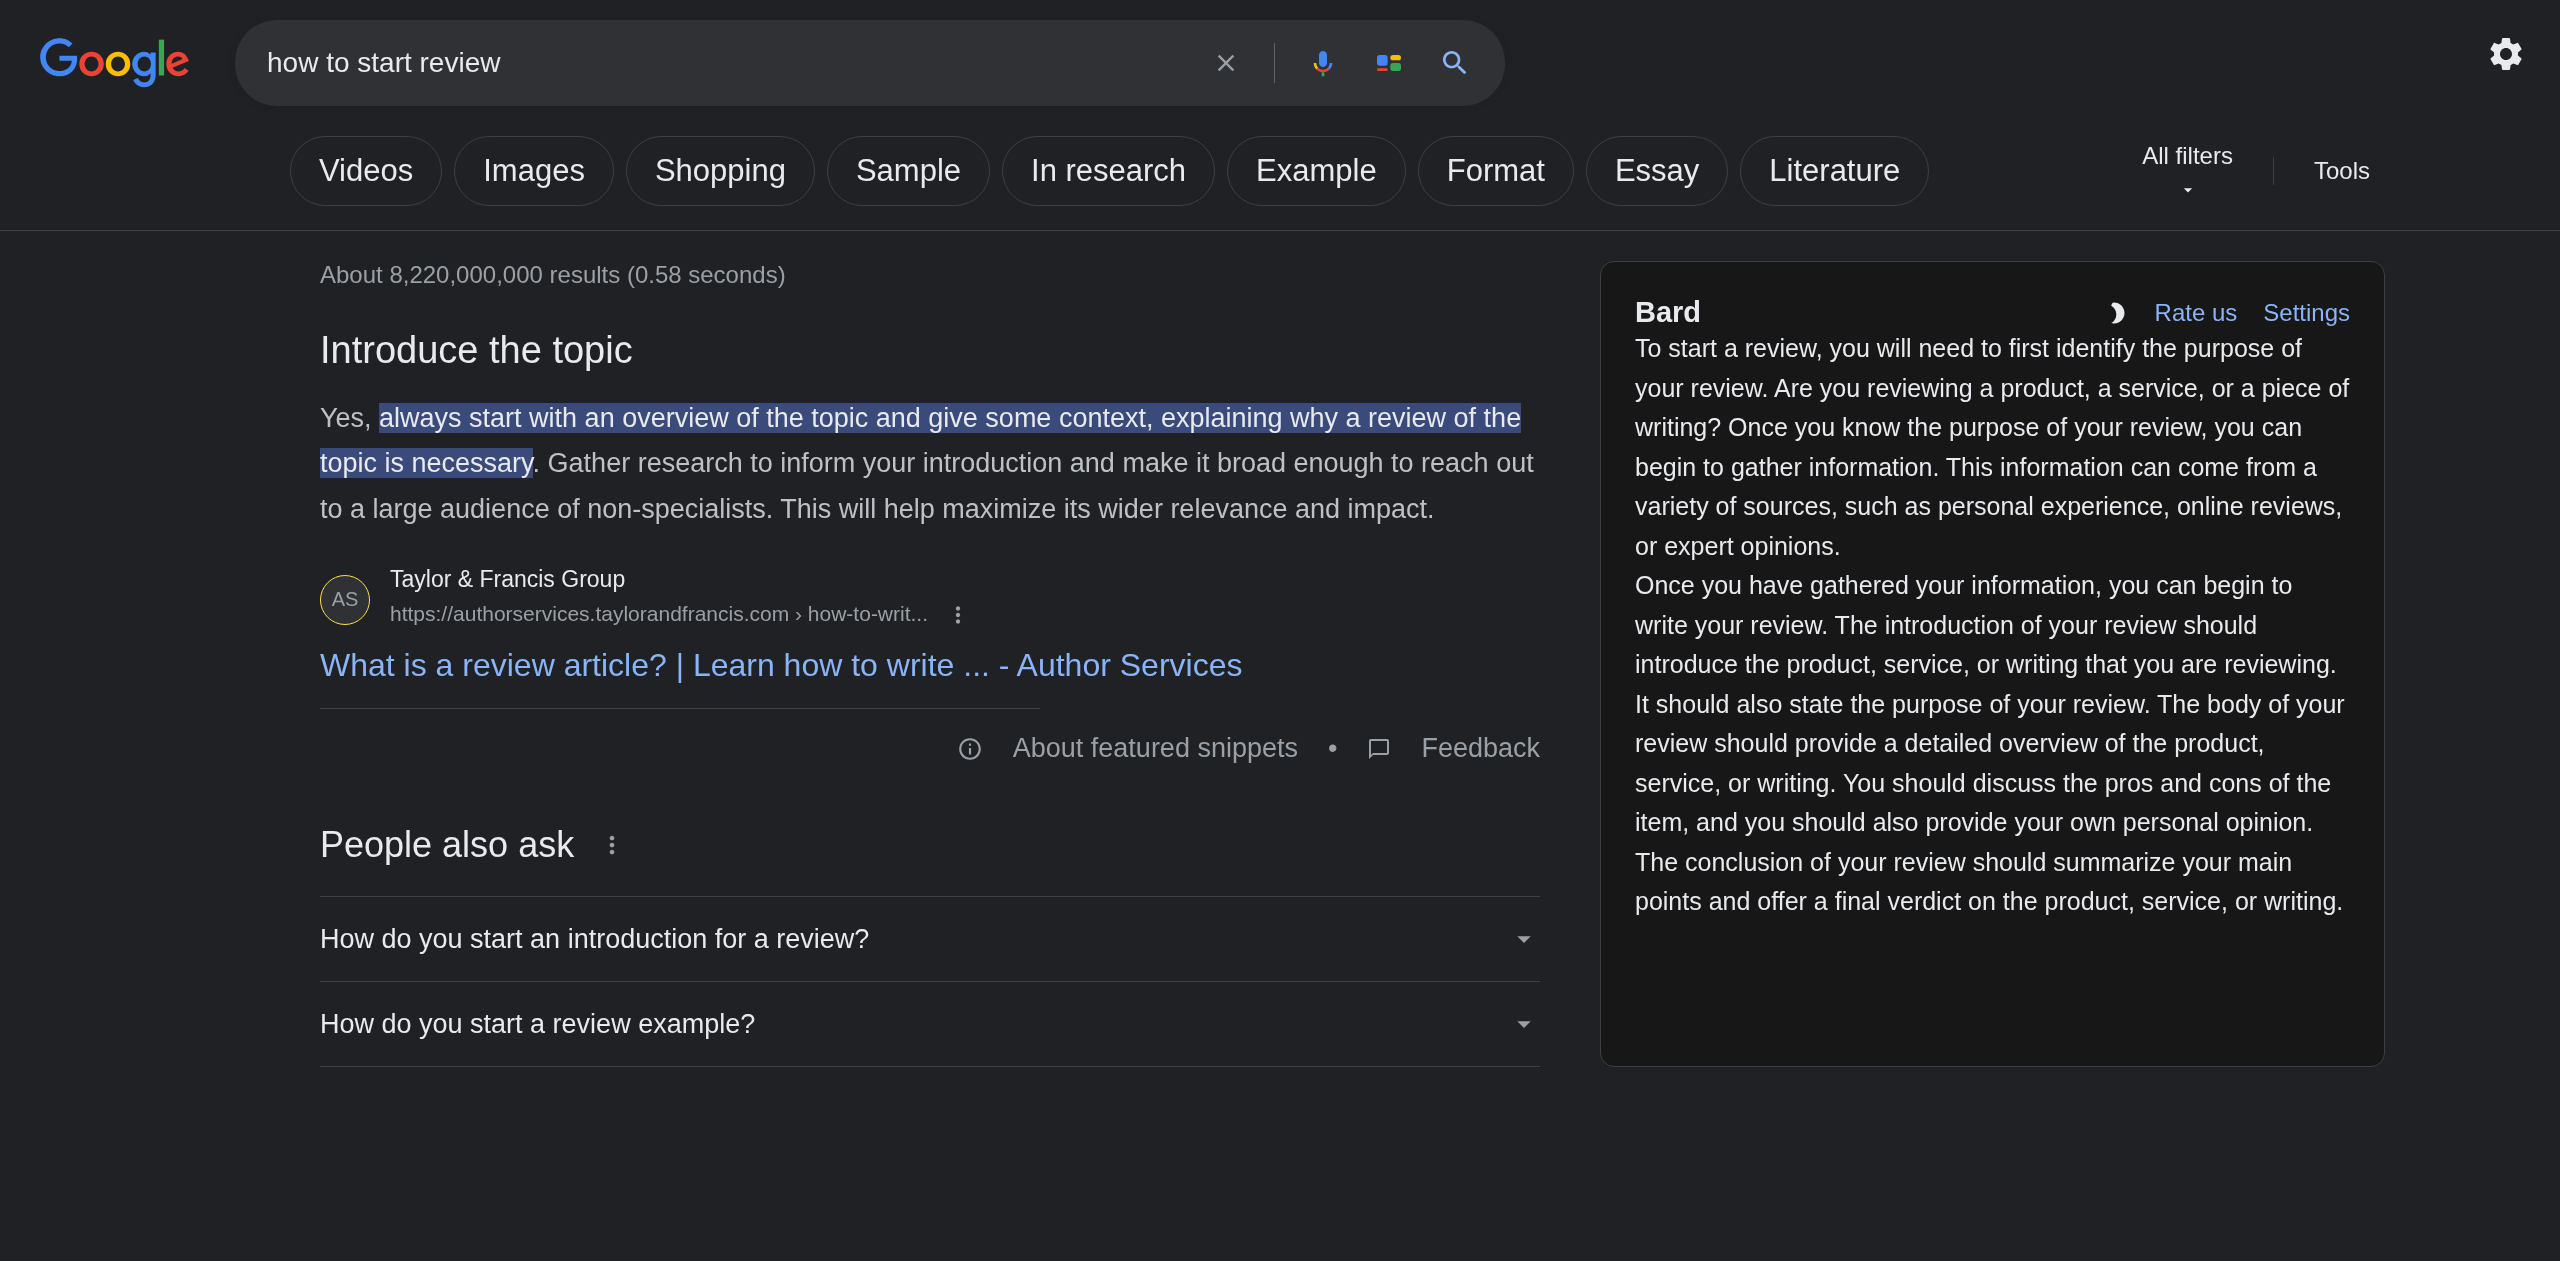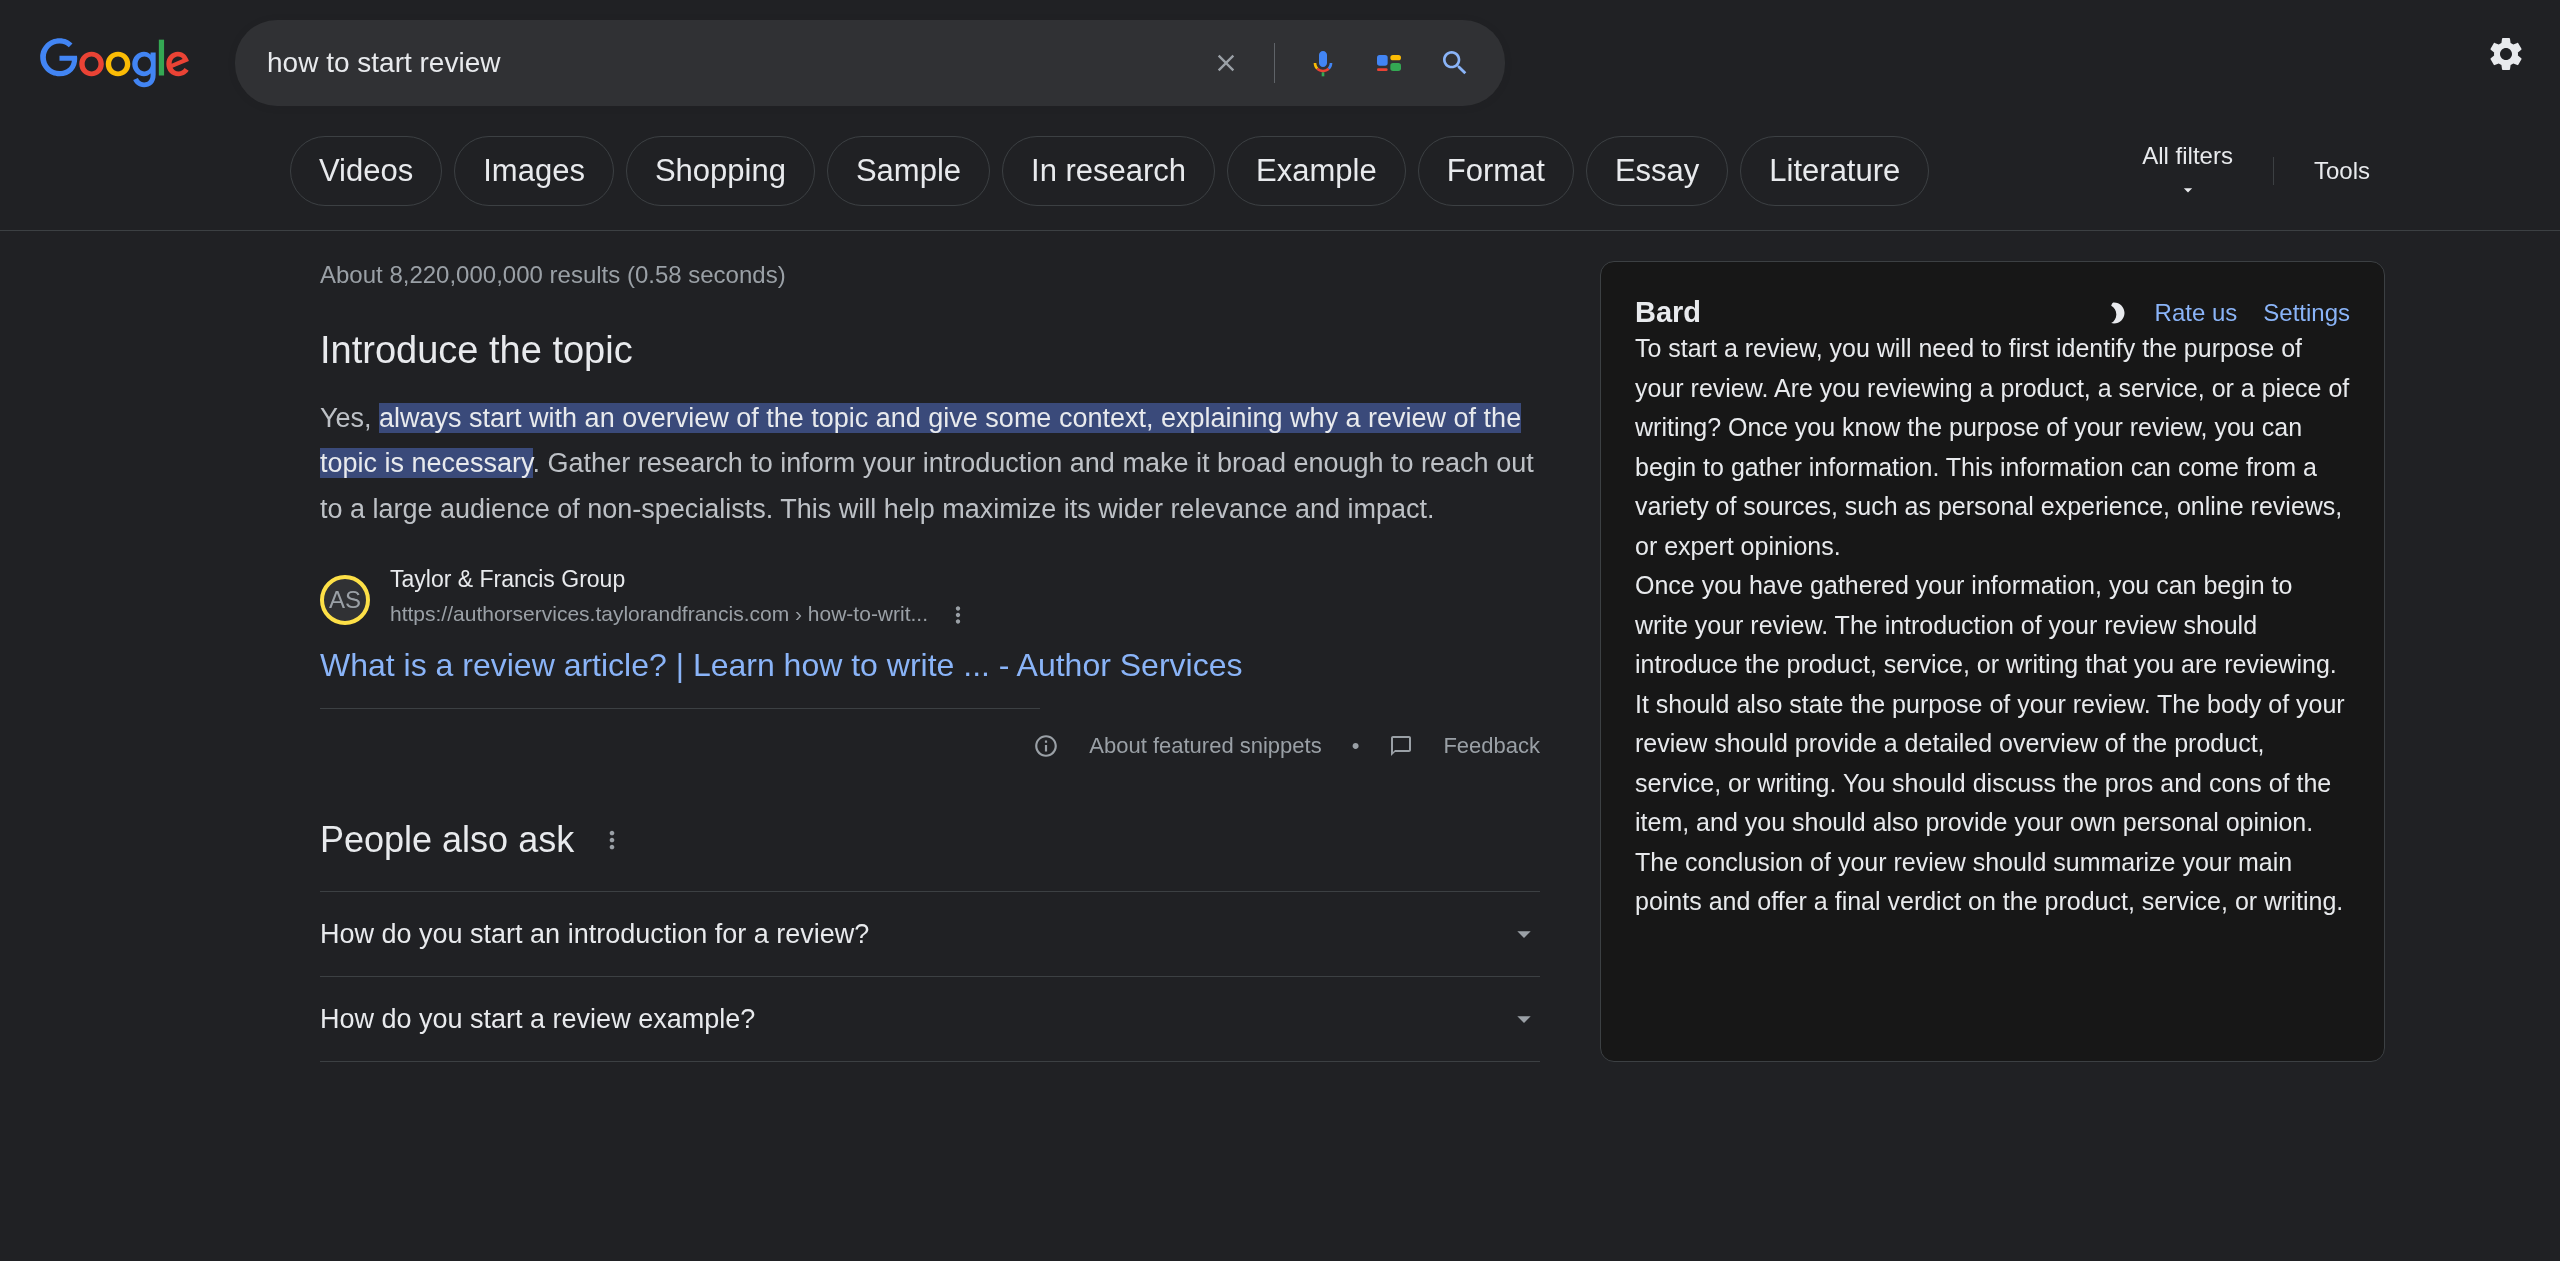--- a/index.html
+++ b/index.html
@@ -152,23 +152,23 @@
   margin-bottom: 10px;
 }
 .src-favicon {
   width: 50px;
   height: 50px;
   border-radius: 50%;
   background: #303134;
   display: flex;
   align-items: center;
   justify-content: center;
-  font-size: 24px;
+  font-size: 20px;
   color: #9aa0a6;
-  border:4px solid #fde047;
+  border:1px solid #fde047;
 }
 .src-name {
   color: #e8eaed;
   font-size: 23px;
 }
 .src-url {
   color: #9aa0a6;
   font-size: 21px;
   margin-top: 4px;
 }
@@ -182,21 +182,21 @@
   border-bottom: 1px solid #3c4043;
   margin: 16px 0 24px 0;
   width:720px;
 }
 .footer-row {
   display: flex;
   align-items: center;
   justify-content: flex-end;
   gap: 30px;
   color: #9aa0a6;
-  font-size: 22px;
+  font-size: 27px;
   margin-bottom: 60px;
 }
 .paa-title-row {
   display: flex;
   align-items: center;
   gap: 20px;
   margin-bottom: 30px;
 }
 .paa-title {
   color: #e8eaed;

